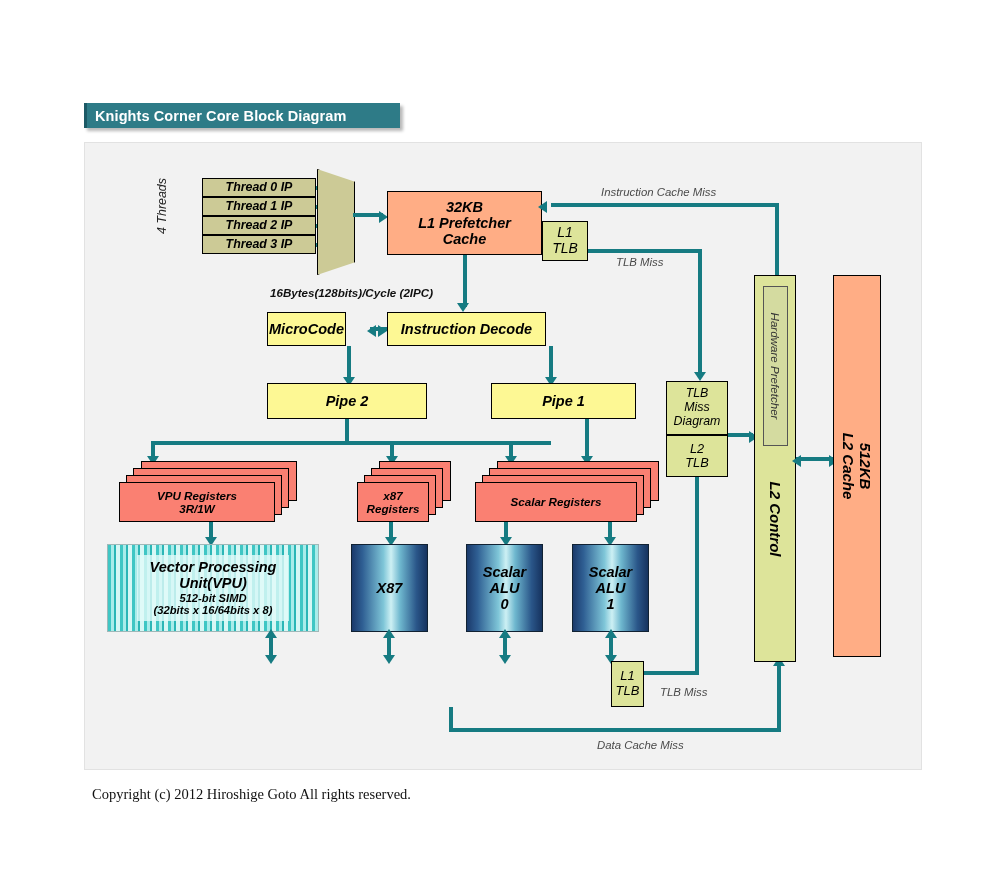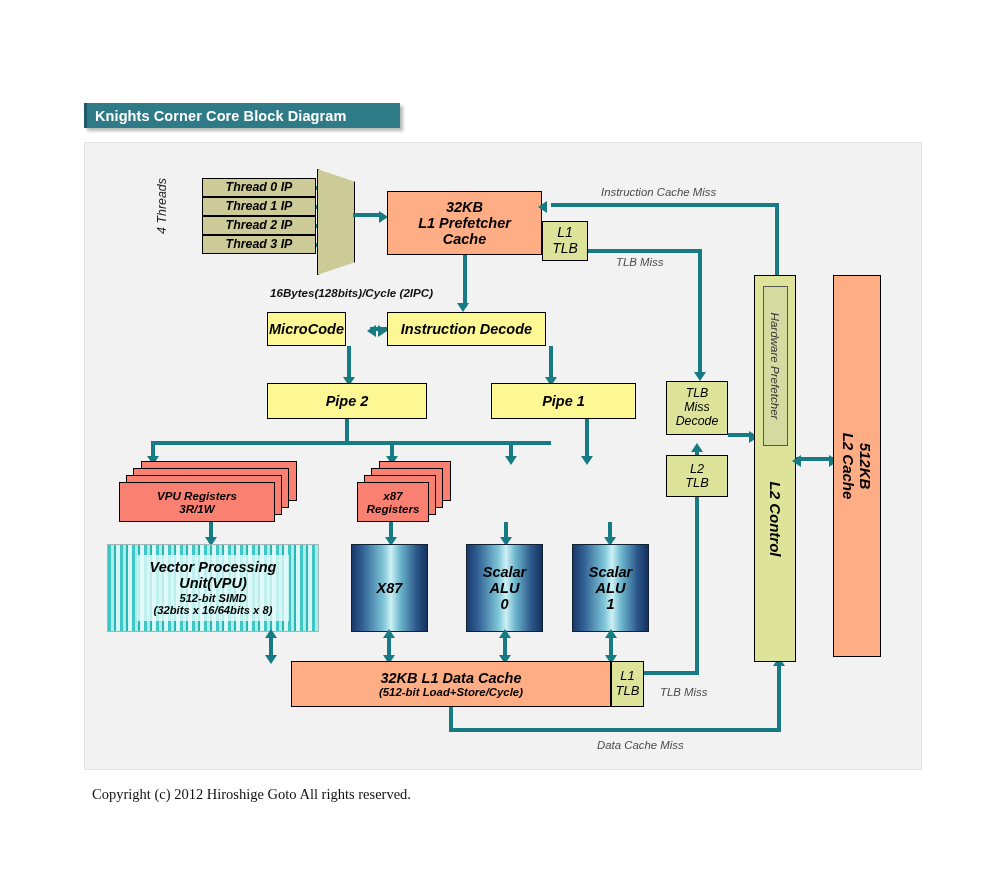--- a/index.html
+++ b/index.html
@@ -162,20 +162,28 @@
   <div class="stack" style="left:272px;top:318px;width:110px;height:56px;">
     <div class="sheet" style="left:22px;top:0px;width:72px;height:40px;"></div>
     <div class="sheet" style="left:14px;top:7px;width:72px;height:40px;"></div>
     <div class="sheet" style="left:7px;top:14px;width:72px;height:40px;"></div>
     <div class="sheet front" style="left:0px;top:21px;width:72px;height:40px;flex-direction:column;">
       <div>x87</div>
       <div>Registers</div>
     </div>
   </div>
 
+  <div class="stack" style="left:390px;top:318px;width:190px;height:56px;">
+    <div class="sheet" style="left:22px;top:0px;width:162px;height:40px;"></div>
+    <div class="sheet" style="left:14px;top:7px;width:162px;height:40px;"></div>
+    <div class="sheet" style="left:7px;top:14px;width:162px;height:40px;"></div>
+    <div class="sheet front" style="left:0px;top:21px;width:162px;height:40px;">
+      <div>Scalar Registers</div>
+    </div>
+  </div>
 
   <div class="line vline" style="left:124px;top:379px;height:18px;"></div>
   <div class="ar ar-d" style="left:119.5px;top:394px;"></div>
   <div class="line vline" style="left:304px;top:379px;height:18px;"></div>
   <div class="ar ar-d" style="left:299.5px;top:394px;"></div>
   <div class="line vline" style="left:419px;top:379px;height:18px;"></div>
   <div class="ar ar-d" style="left:414.5px;top:394px;"></div>
   <div class="line vline" style="left:523px;top:379px;height:18px;"></div>
   <div class="ar ar-d" style="left:518.5px;top:394px;"></div>
 
@@ -214,46 +222,42 @@
   <div class="ar ar-d" style="left:297.5px;top:512px;"></div>
 
   <div class="line vline" style="left:418px;top:489px;height:27px;"></div>
   <div class="ar ar-u" style="left:413.5px;top:486px;"></div>
   <div class="ar ar-d" style="left:413.5px;top:512px;"></div>
 
   <div class="line vline" style="left:524px;top:489px;height:27px;"></div>
   <div class="ar ar-u" style="left:519.5px;top:486px;"></div>
   <div class="ar ar-d" style="left:519.5px;top:512px;"></div>
 
-  <div class="box salmon" style="left:206px;top:518px;width:320px;height:46px;flex-direction:column;">
-    <div style="font-size:14.5px;">32KB L1 Data Cache</div>
-    <div style="font-size:11.4px;">(512-bit Load+Store/Cycle)</div>
-  </div>
   <div class="box ygreen" style="left:526px;top:518px;width:33px;height:46px;font-size:13px;flex-direction:column;font-weight:normal;">
     <div>L1</div>
     <div>TLB</div>
   </div>
 
   <div class="lbl" style="left:575px;top:543px;">TLB Miss</div>
   <div class="line hline" style="left:559px;top:528px;width:55px;"></div>
   <div class="line vline" style="left:610px;top:305px;height:225px;"></div>
   <div class="ar ar-u" style="left:605.5px;top:300px;"></div>
 
   <div class="lbl" style="left:512px;top:596px;">Data Cache Miss</div>
   <div class="line vline" style="left:364px;top:564px;height:25px;"></div>
   <div class="line hline" style="left:364px;top:585px;width:332px;"></div>
   <div class="line vline" style="left:692px;top:520px;height:69px;"></div>
   <div class="ar ar-u" style="left:687.5px;top:514px;"></div>
 
   <div class="box ygreen" style="left:581px;top:238px;width:62px;height:54px;font-size:12.4px;flex-direction:column;font-weight:normal;">
     <div>TLB</div>
     <div>Miss</div>
-    <div>Decode</div>
-  </div>
-  <div class="box ygreen" style="left:581px;top:292px;width:62px;height:42px;font-size:12.8px;flex-direction:column;font-weight:normal;margin-top:20px;">
+    <div>Diagram</div>
+  </div>
+  <div class="box ygreen" style="left:581px;top:292px;width:62px;height:42px;font-size:12.8px;flex-direction:column;font-weight:normal;">
     <div>L2</div>
     <div>TLB</div>
   </div>
 
   <div class="line hline" style="left:643px;top:290px;width:25px;"></div>
   <div class="ar ar-r" style="left:664px;top:287.5px;"></div>
 
   <div class="box ygreen" style="left:669px;top:132px;width:42px;height:387px;">
     <div class="rot" style="position:absolute;left:50%;top:63%;transform:translate(-50%,-50%) rotate(90deg);font-size:15px;">L2 Control</div>
   </div>

